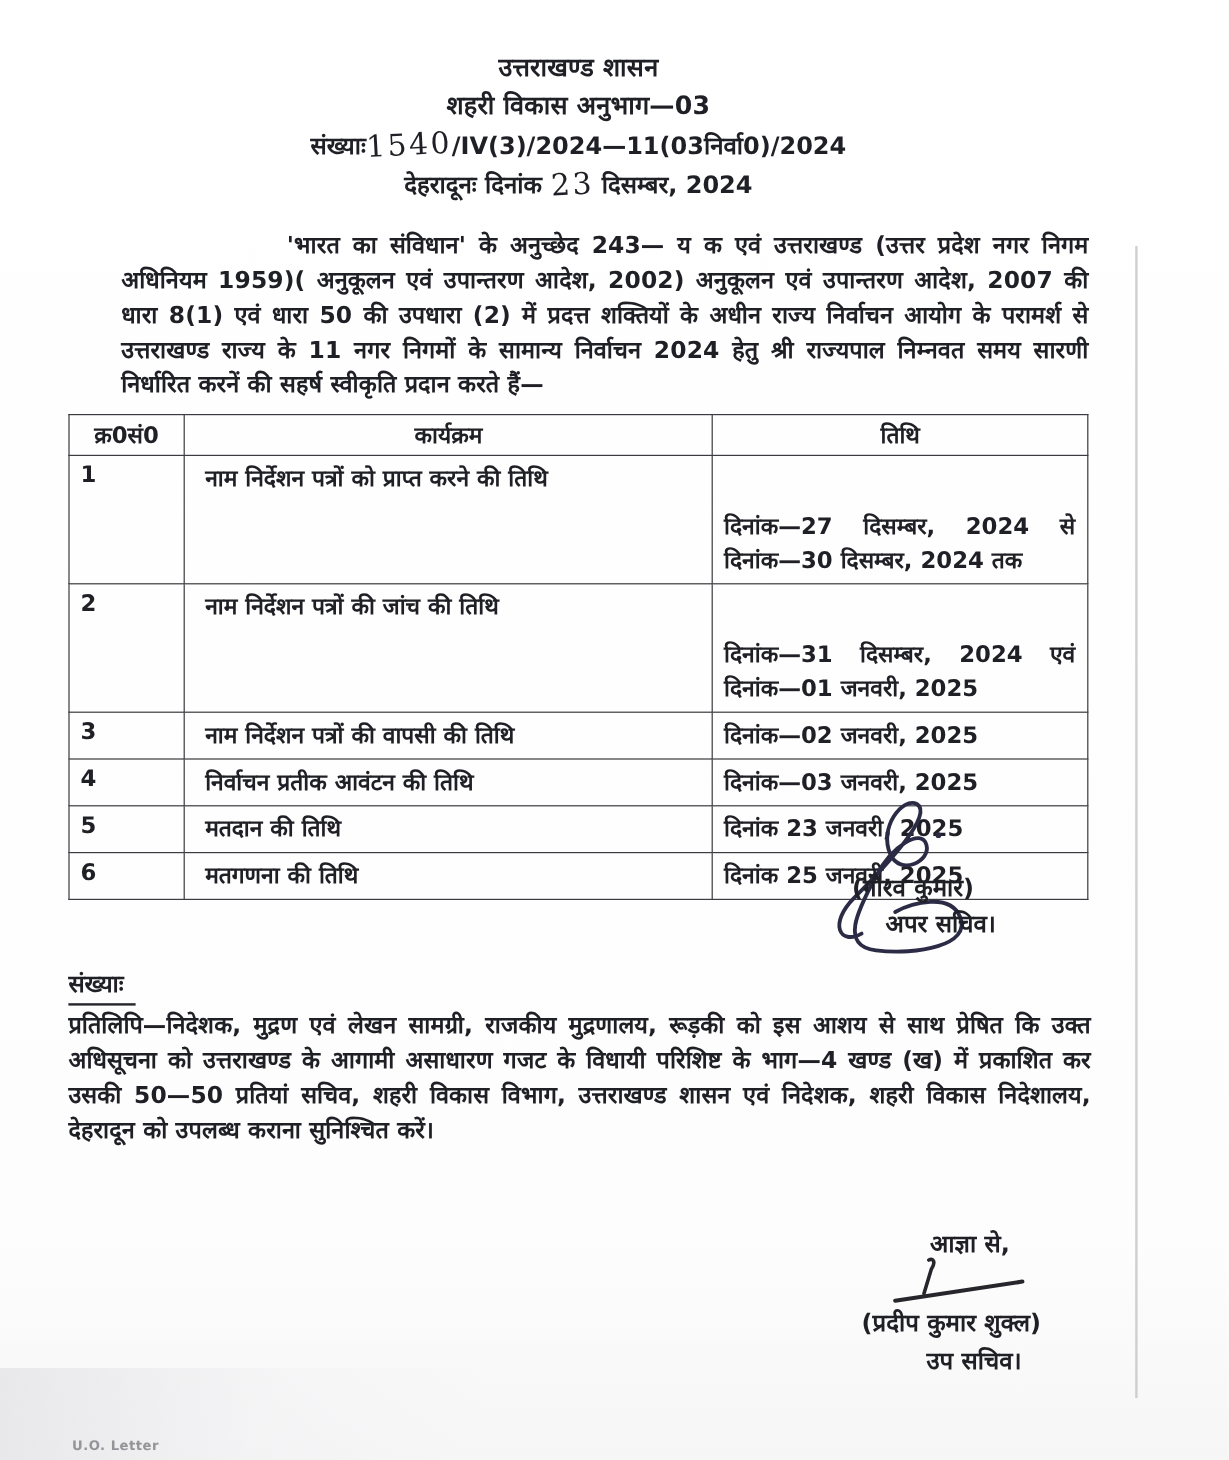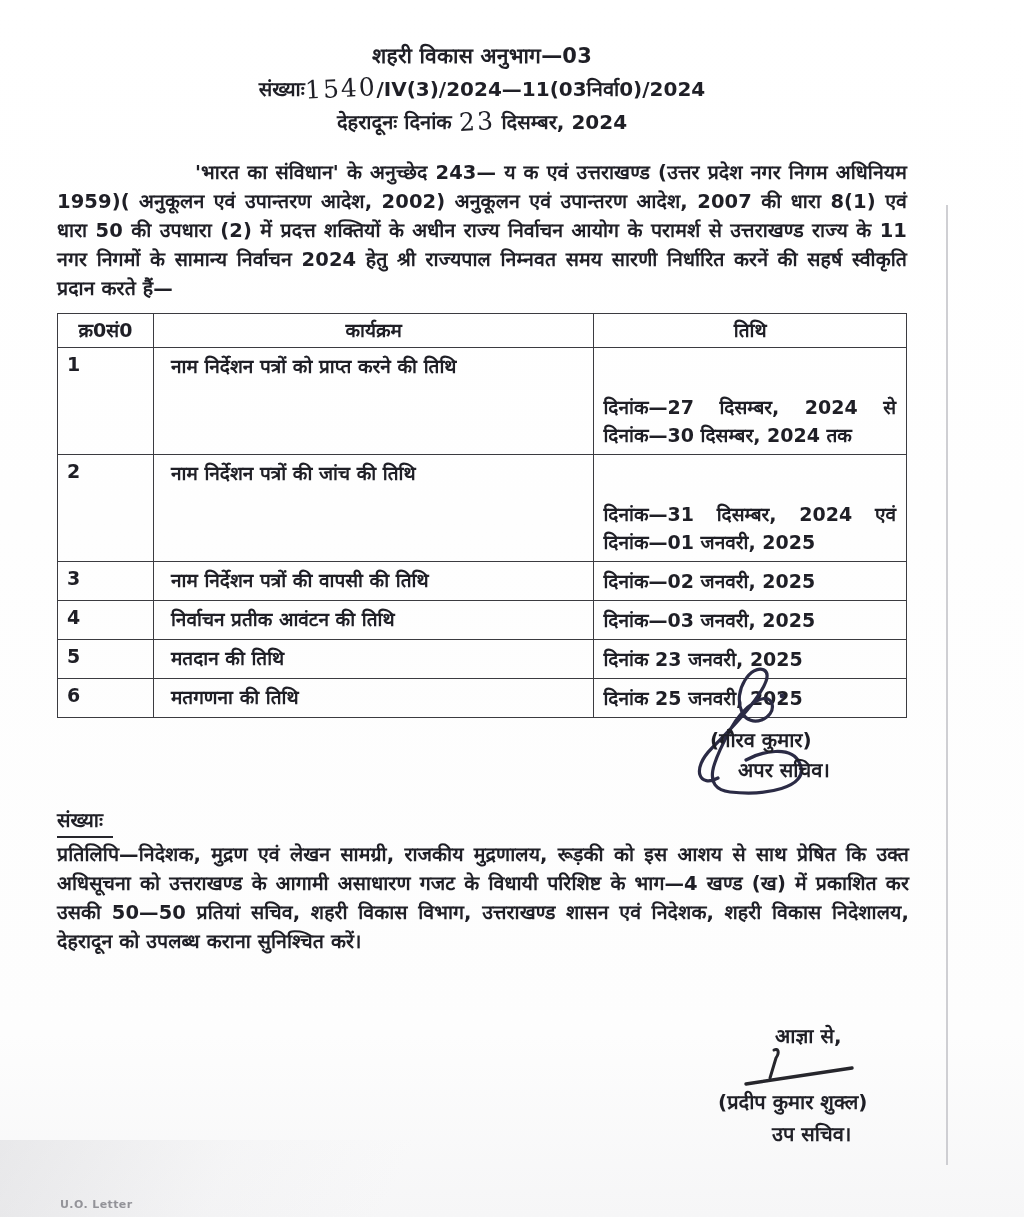--- a/index.html
+++ b/index.html
@@ -42,20 +42,21 @@
     border-bottom: 2.5px solid #1f1f26; padding: 0 2px 1px;
     margin-top: 3px;
   }
 
   
   .main-para {
     margin-top: 20px;
     font-size: 19.5px; font-weight: 600; line-height: 29px;
     text-align: justify; text-indent: 138px;
     letter-spacing: .1px;
+    margin-left: 44px;
   }
 
   
   table.schedule {
     margin-top: 10px; border-collapse: collapse; width: 850px;
     font-size: 19px; font-weight: 600;
   }
   table.schedule th, table.schedule td {
     border: 1.6px solid #3b3b40; vertical-align: top;
   }
@@ -99,20 +100,21 @@
   }
 </style>
 </head>
 <body>
 
 <div class="page">
 
   <div class="content">
 
     <div class="doc-header">
+      <div class="h-line">उत्तराखण्ड शासन</div>
       <div class="h-line">शहरी विकास अनुभाग—03</div>
       <div class="h-number">
         <span>संख्याः</span><span class="handwritten">1540</span><span>/IV(3)/2024—11(03निर्वा0)/2024</span>
       </div>
       <div class="h-date">
         <span>देहरादूनः दिनांक</span>
         <span class="handwritten">23</span>
         <span>दिसम्बर, 2024</span>
       </div>
     </div>

